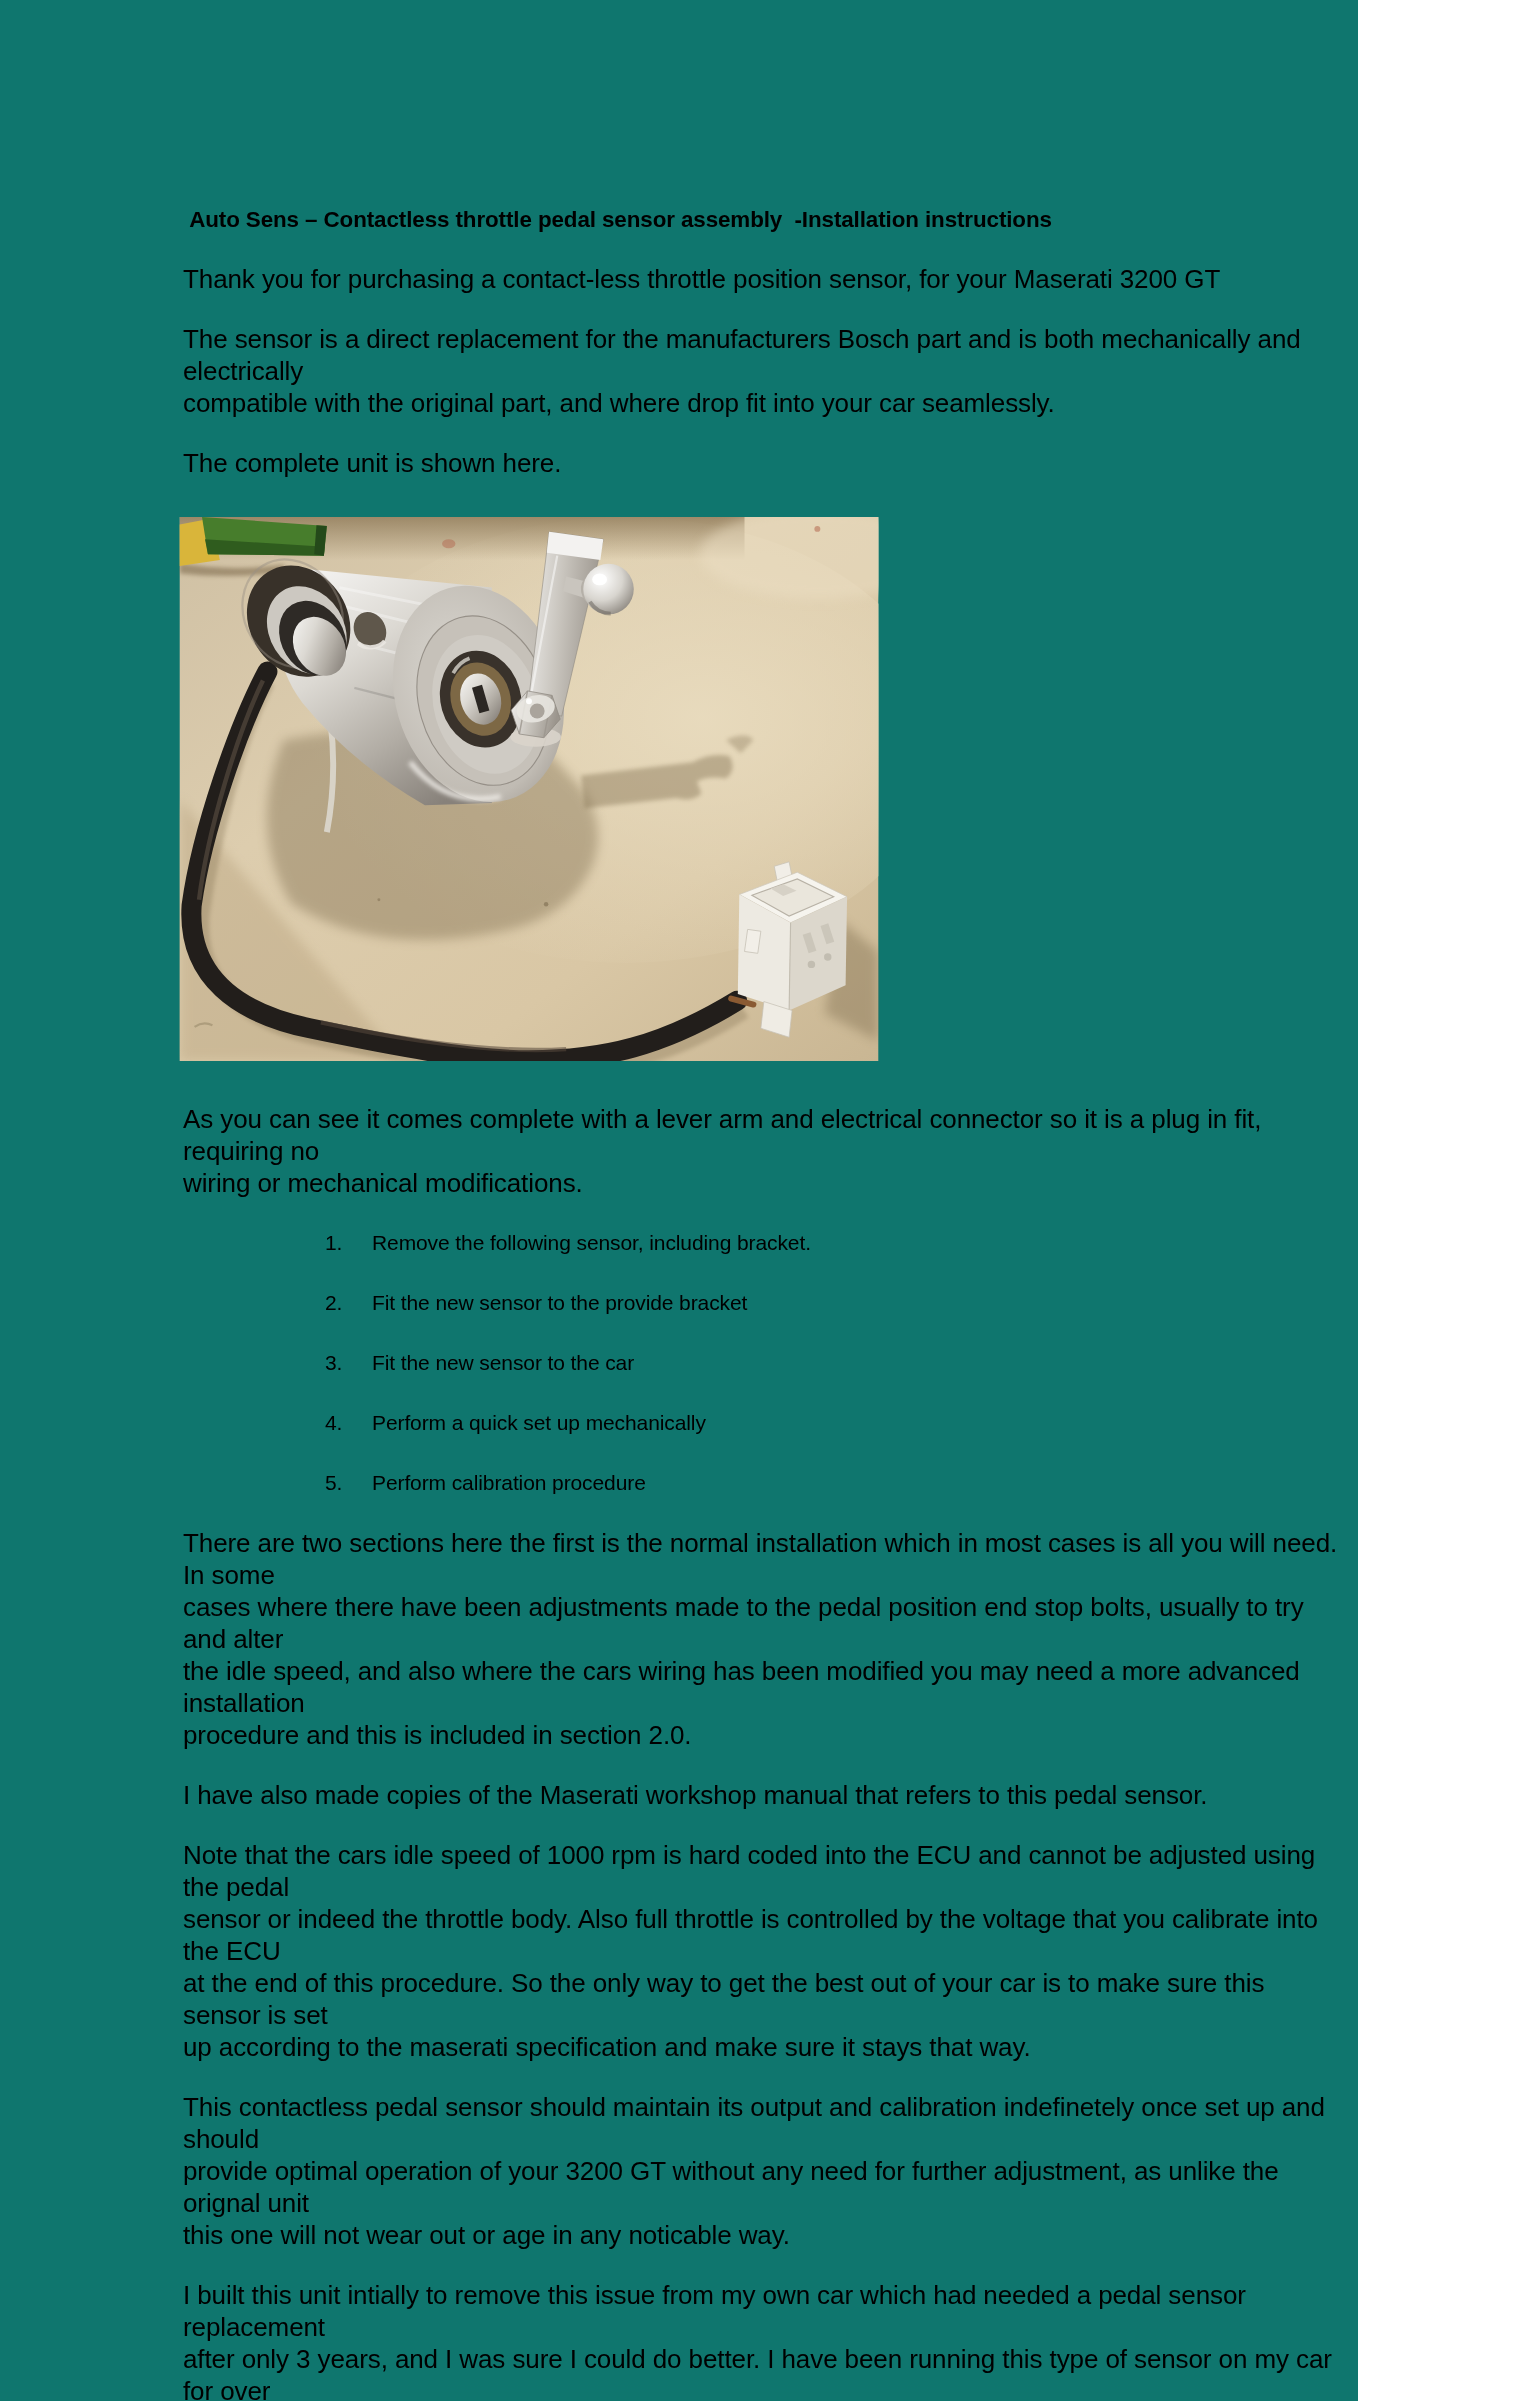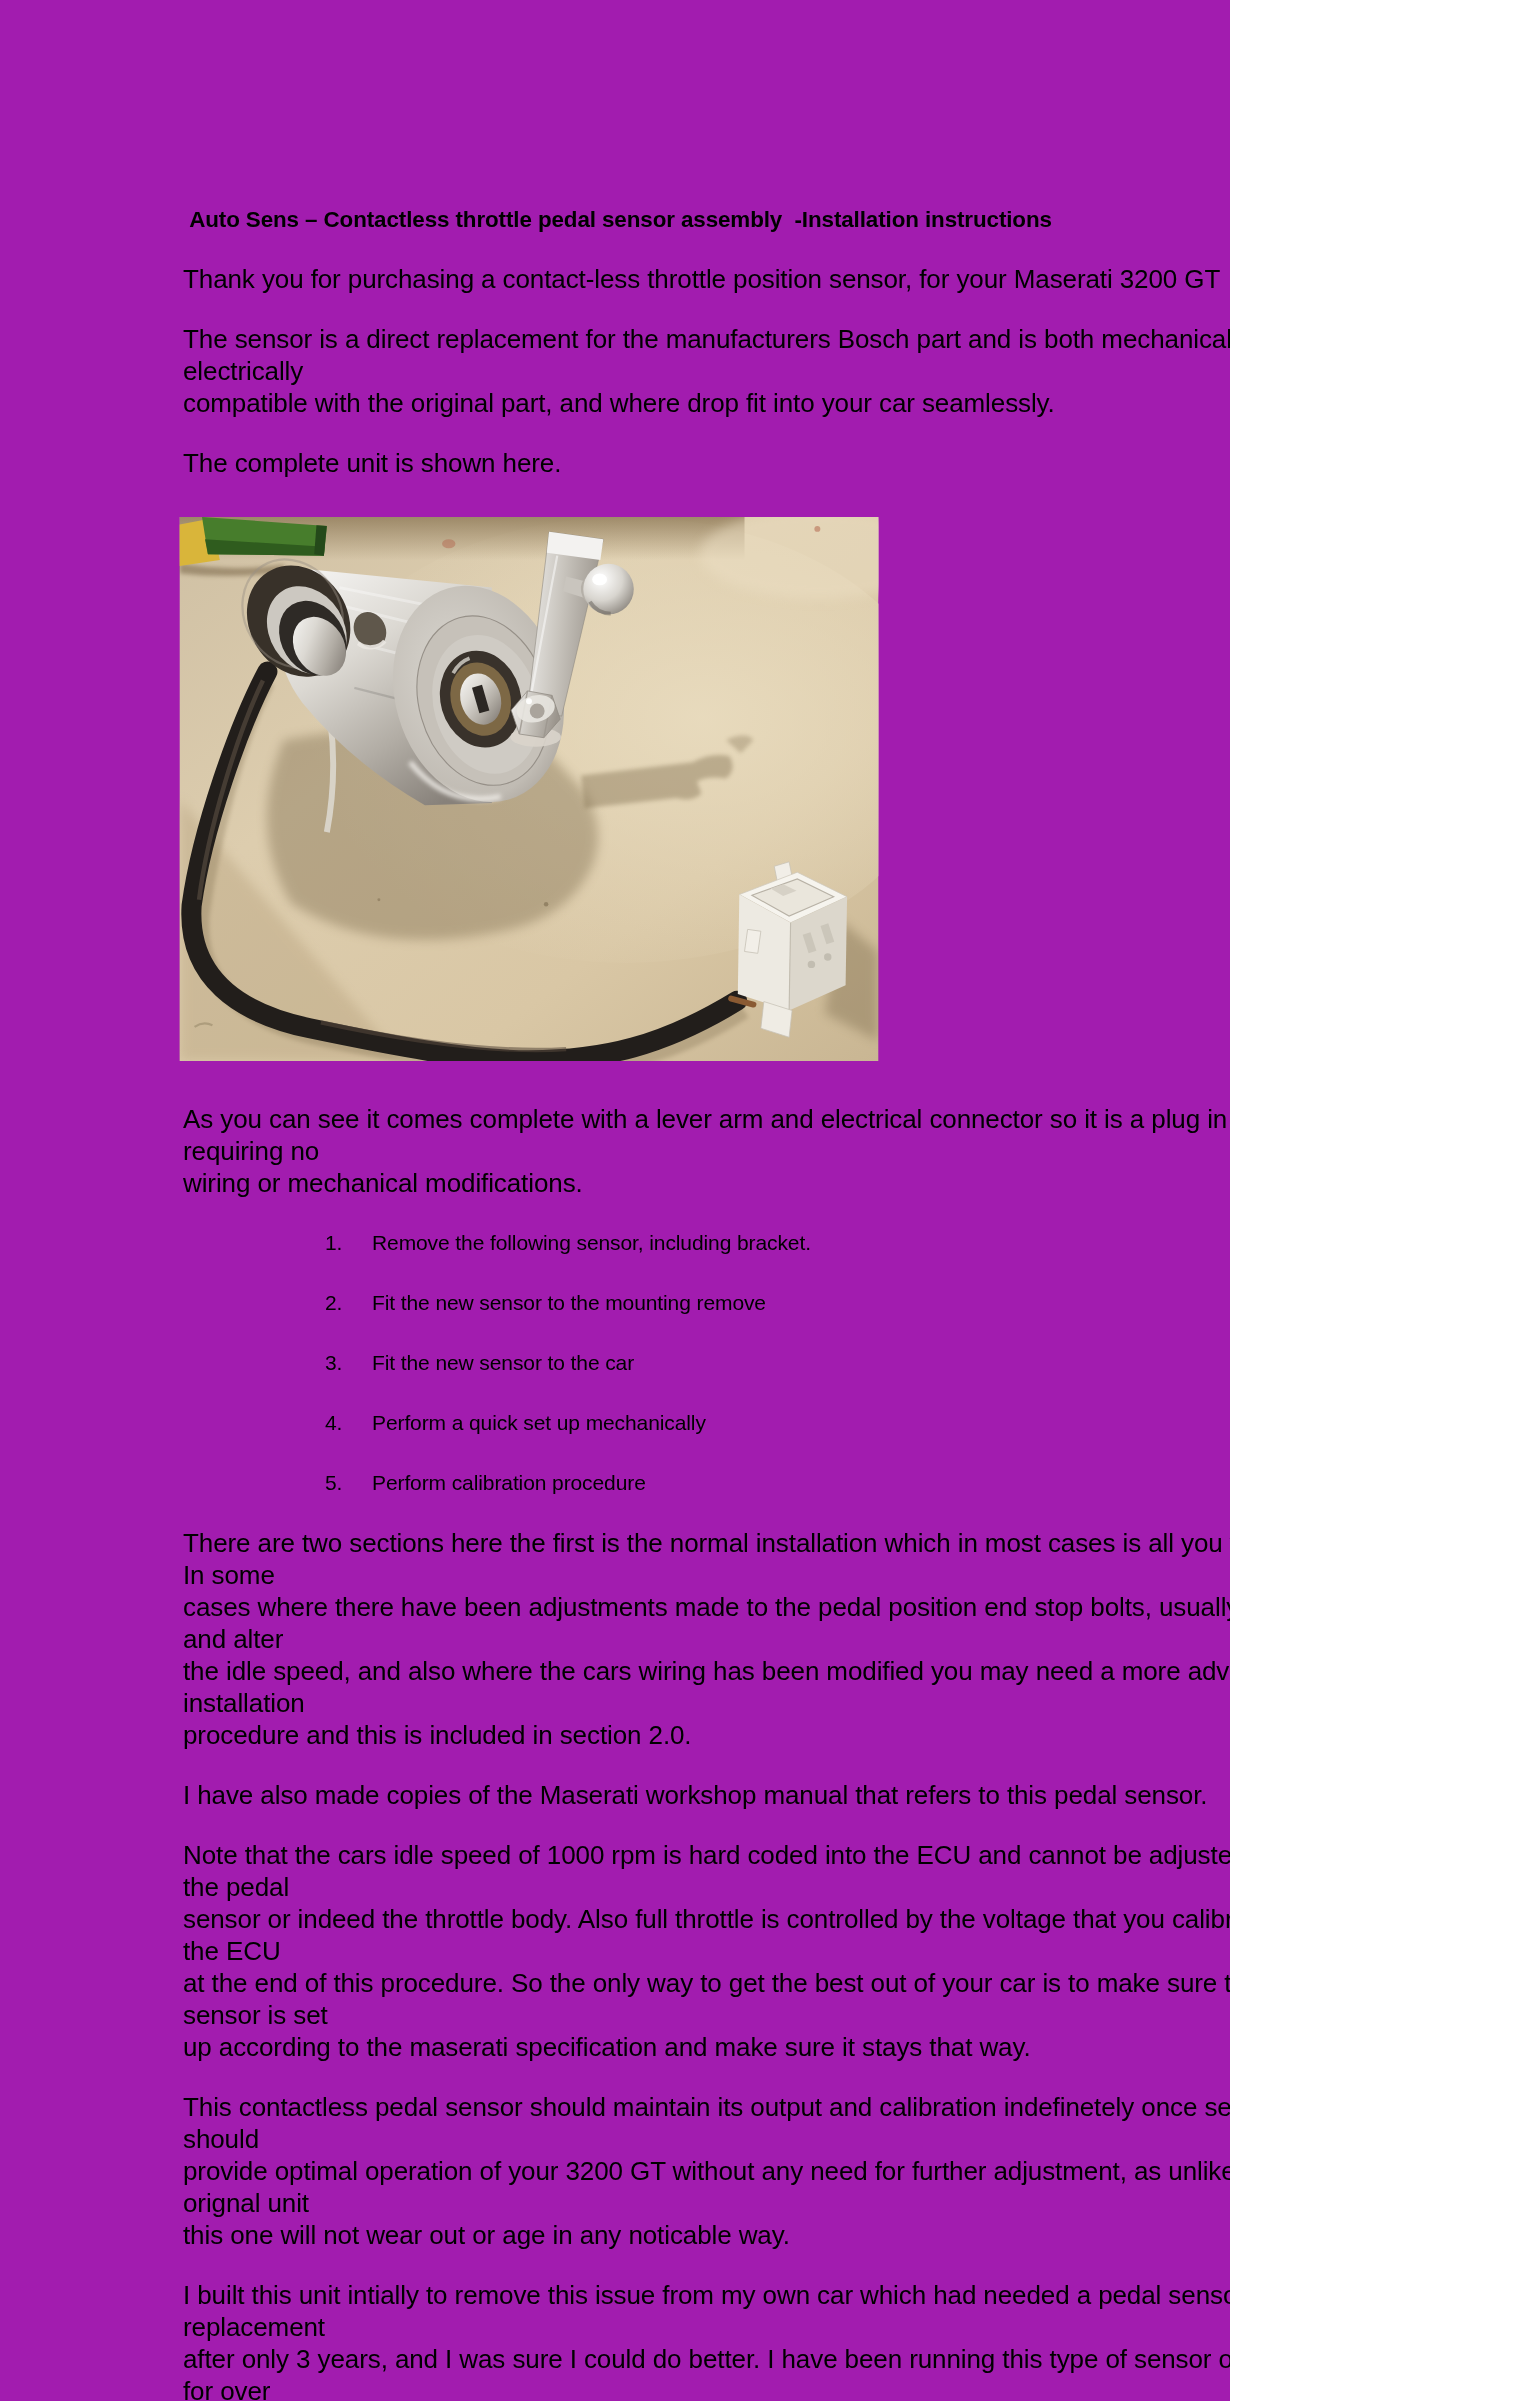--- a/index.html
+++ b/index.html
@@ -1,20 +1,20 @@
 <!DOCTYPE html>
 <html style="font-size:12px"><head>
 <meta charset="utf-8">
 <style>
   html,body{margin:0;padding:0;background:#ffffff;}
   .page{
     position:relative;
-    width:1230px;
+    width:1358px;
     height:2401px;
-    background:#a21caf;
+    background:#0f766e;
     font-family:"Liberation Sans","DejaVu Sans",sans-serif;
     color:#000000;
     overflow:hidden;
   }
   .content{
     position:absolute;
     left:183px;
     top:203px;
     width:1165px;
   }
@@ -220,21 +220,21 @@
     <p class="para">As you can see it comes complete with a lever arm and electrical connector so it is a plug in fit, requiring no
 wiring or mechanical modifications.</p>
 
     <div class="num-list">
       <div class="num-item">
         <span class="num">1.</span>
         <span class="txt">Remove the following sensor, including bracket.</span>
       </div>
       <div class="num-item">
         <span class="num">2.</span>
-        <span class="txt">Fit the new sensor to the mounting remove</span>
+        <span class="txt">Fit the new sensor to the provide bracket</span>
       </div>
       <div class="num-item">
         <span class="num">3.</span>
         <span class="txt">Fit the new sensor to the car</span>
       </div>
       <div class="num-item">
         <span class="num">4.</span>
         <span class="txt">Perform a quick set up mechanically</span>
       </div>
       <div class="num-item">

